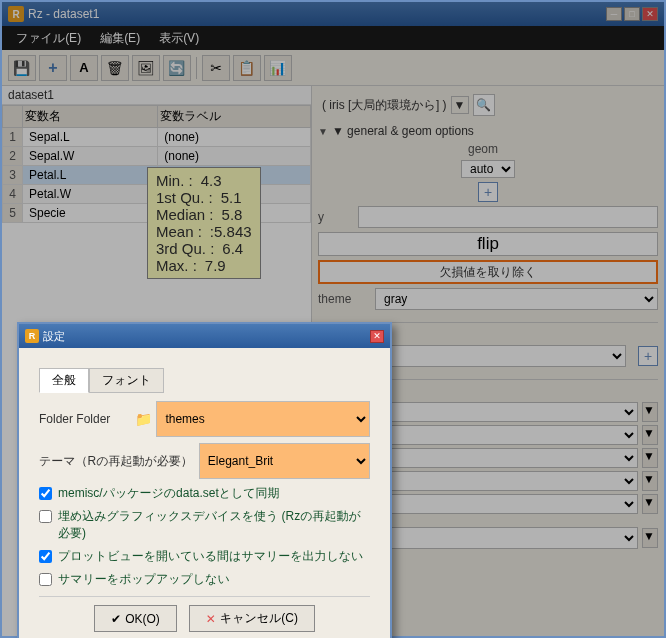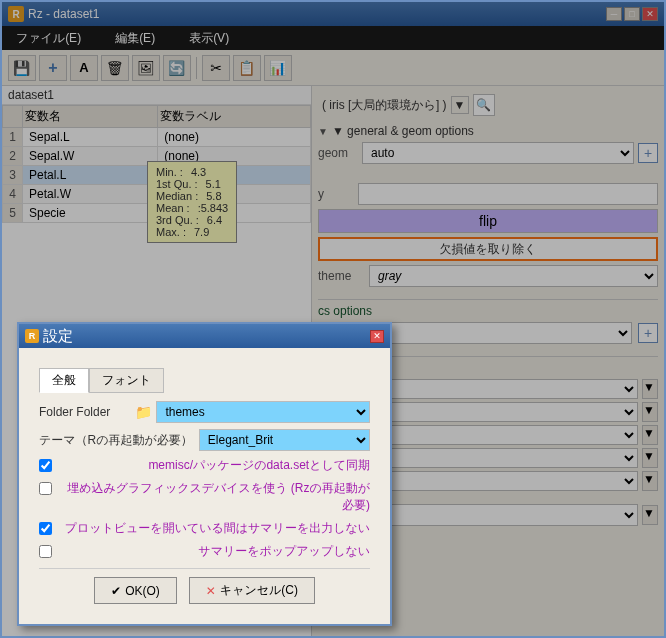--- a/index.html
+++ b/index.html
@@ -30,21 +30,21 @@
     .title-icon { width: 16px; height: 16px; background: #e8a020; border-radius: 2px; display: flex; align-items: center; justify-content: center; color: white; font-size: 10px; font-weight: bold; }
     .title-text { color: white; font-size: 12px; }
     .title-buttons { display: flex; gap: 2px; }
     .title-btn { width: 16px; height: 14px; background: #d4d0c8; border: 1px solid #888; display: flex; align-items: center; justify-content: center; font-size: 9px; cursor: pointer; }
 
     
     .menu-bar {
       background: #1a1a1a;
       padding: 2px 6px;
       display: flex;
-      gap: 18px;
+      gap: 3px;
       height: 24px;
       align-items: center;
     }
     .menu-item { color: white; padding: 2px 8px; cursor: pointer; font-size: 12px; }
 
     
     .toolbar {
       background: #f0ece4;
       padding: 3px 6px;
       display: flex;
@@ -89,25 +89,25 @@
       border: 1px solid #ddd;
       padding: 2px 6px;
     }
     .data-table tr:nth-child(even) { background: #f8f8f8; }
     .row-num { background: #e8e4dc; text-align: center; width: 20px; color: #555; }
 
     
     .stats-popup {
       position: absolute;
       left: 145px;
-      top: 159px;
+      top: 165px;
       background: #ffffc0;
       border: 1px solid #888;
       padding: 4px 8px;
-      font-size: 11px;
+      font-size: 15px;
       z-index: 5;
       white-space: nowrap;
     }
     .stats-row { display: flex; gap: 8px; }
     .stats-label { color: #333; }
     .stats-value { color: #333; }
 
     
     .right-panel {
       flex: 1;
@@ -124,21 +124,21 @@
       gap: 4px;
       color: #333;
       font-size: 12px;
       margin-bottom: 4px;
     }
     .triangle { color: #555; font-size: 10px; }
 
     .form-row {
       display: flex;
       align-items: center;
-      gap: 6px;
+      gap: 12px;
       margin-bottom: 4px;
     }
     .form-select {
       flex: 1;
       height: 22px;
       border: 1px solid #bbb;
       background: white;
       font-size: 12px;
       padding: 0 4px;
     }
@@ -158,24 +158,24 @@
       color: #6b8fc0;
       display: flex;
       align-items: center;
       justify-content: center;
       cursor: pointer;
       font-size: 14px;
     }
     .action-btn {
       width: 100%;
       height: 24px;
-      background: #c4b5fd;
+      background: #ffffff;
       border: 1px solid #bbb;
       cursor: pointer;
-      font-size: 14px;
+      font-size: 17px;
     }
     .action-btn-orange {
       width: 100%;
       height: 24px;
       background: white;
       border: 2px solid #f97316;
       cursor: pointer;
       font-size: 12px;
       color: #333;
     }
@@ -240,34 +240,34 @@
     
     .dialog-row {
       display: flex;
       align-items: center;
       gap: 6px;
       margin-bottom: 6px;
     }
     .dialog-label { font-size: 12px; color: #333; min-width: 90px; }
     .dialog-select {
       flex: 1;
-      height: 22px;
-      border: 1px solid #bbb;
-      background: #7dd3fc;
+      height: 36px;
+      border: 1px solid #bbb;
+      background: #fdba74;
       font-size: 12px;
       padding: 0 4px;
     }
     .checkbox-row {
       display: flex;
       align-items: flex-start;
       gap: 6px;
       margin-bottom: 6px;
     }
     .checkbox-row input[type="checkbox"] { margin-top: 2px; }
-    .checkbox-label { font-size: 12px; color: #a21caf; flex: 1; text-align: right; }
+    .checkbox-label { font-size: 12px; color: #14532d; flex: 1; }
     .sub-note { font-size: 11px; color: #555; margin-left: 20px; margin-bottom: 4px; }
 
     
     .dialog-buttons {
       display: flex;
       justify-content: center;
       gap: 12px;
       padding-top: 8px;
       border-top: 1px solid #ccc;
       margin-top: 8px;
@@ -466,40 +466,40 @@
         <span>( iris [大局的環境から] )</span>
         <div style="width:18px;height:18px;border:1px solid #bbb;display:flex;align-items:center;justify-content:center;cursor:pointer;">▼</div>
         <div class="search-icon-btn">🔍</div>
       </div>
 
       <div>
         <div class="section-header">
           <span class="triangle">▼</span>
           <span style="font-size:12px;color:#333;">▼ general &amp; geom options</span>
         </div>
-        <div class="geom-row" style="margin-bottom:19px;">
+        <div class="geom-row" style="margin-bottom:4px;flex-direction:column;">
           <span style="font-size:12px;color:#555;width:40px;">geom</span>
           <select class="form-select" style="flex:1;">
             <option>auto</option>
           </select>
           <div class="plus-btn">+</div>
         </div>
         <div class="y-row" style="margin-bottom:4px;">
           <span style="font-size:12px;color:#555;width:40px;">y</span>
           <input class="form-input" style="flex: 1 1 0%;" value="">
         </div>
         <div style="margin-bottom:4px;">
           <button class="action-btn">flip</button>
         </div>
         <div style="margin-bottom:4px;">
           <button class="action-btn-orange">欠損値を取り除く</button>
         </div>
         <div class="form-row">
           <span style="font-size:12px;color:#555;width:45px;">theme</span>
-          <select class="form-select" style="flex:1;font-style:italic;">
+          <select class="form-select" style="flex:1;">
             <option>gray</option>
           </select>
         </div>
       </div>
 
       <div class="sub-section">
         <div class="section-header">
           <span style="font-size:12px;color:#14532d;">cs options</span>
         </div>
         <div class="form-row">
@@ -548,21 +548,21 @@
       <div style="font-size:11px;color:#555;margin-top:2px;">options</div>
     </div>
   </div>
 
   <div class="modal-overlay">
     <div class="modal-dialog">
 
       <div class="modal-title-bar">
         <div class="modal-title-left">
           <div class="modal-title-icon">R</div>
-          <span style="color:white;font-size:15px;">設定</span>
+          <span style="color:white;font-size:11px;">設定</span>
         </div>
         <div class="modal-close-btn">✕</div>
       </div>
 
       <div class="modal-body">
 
         <div class="tab-bar">
           <div class="tab active">全般</div>
           <div class="tab">フォント</div>
         </div>

